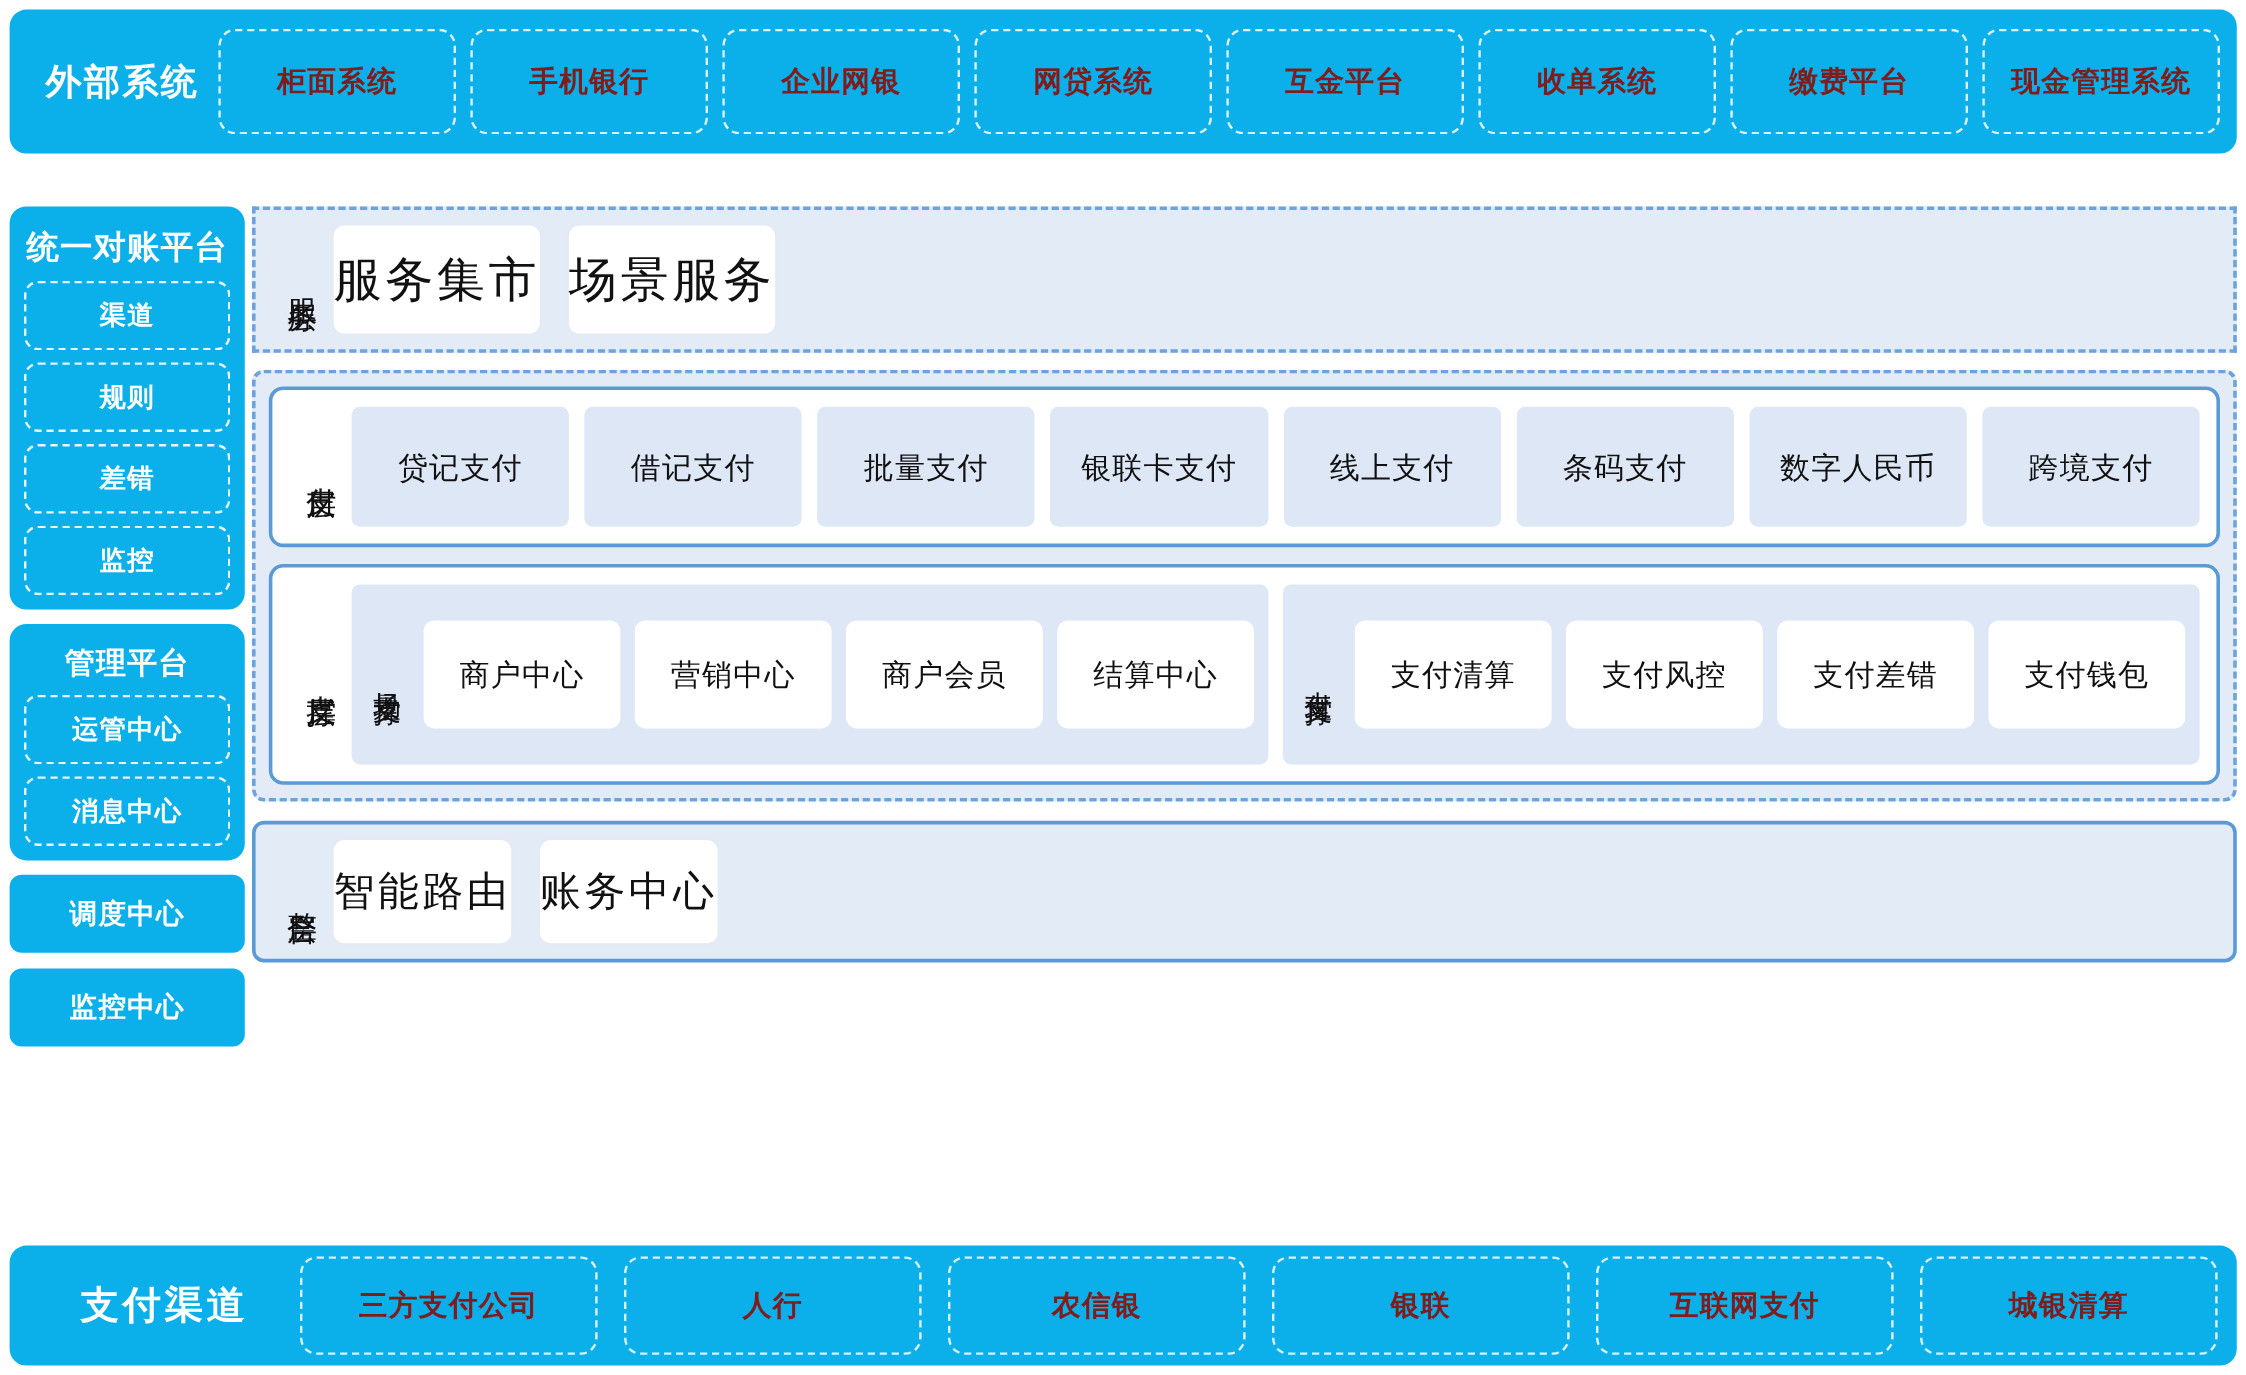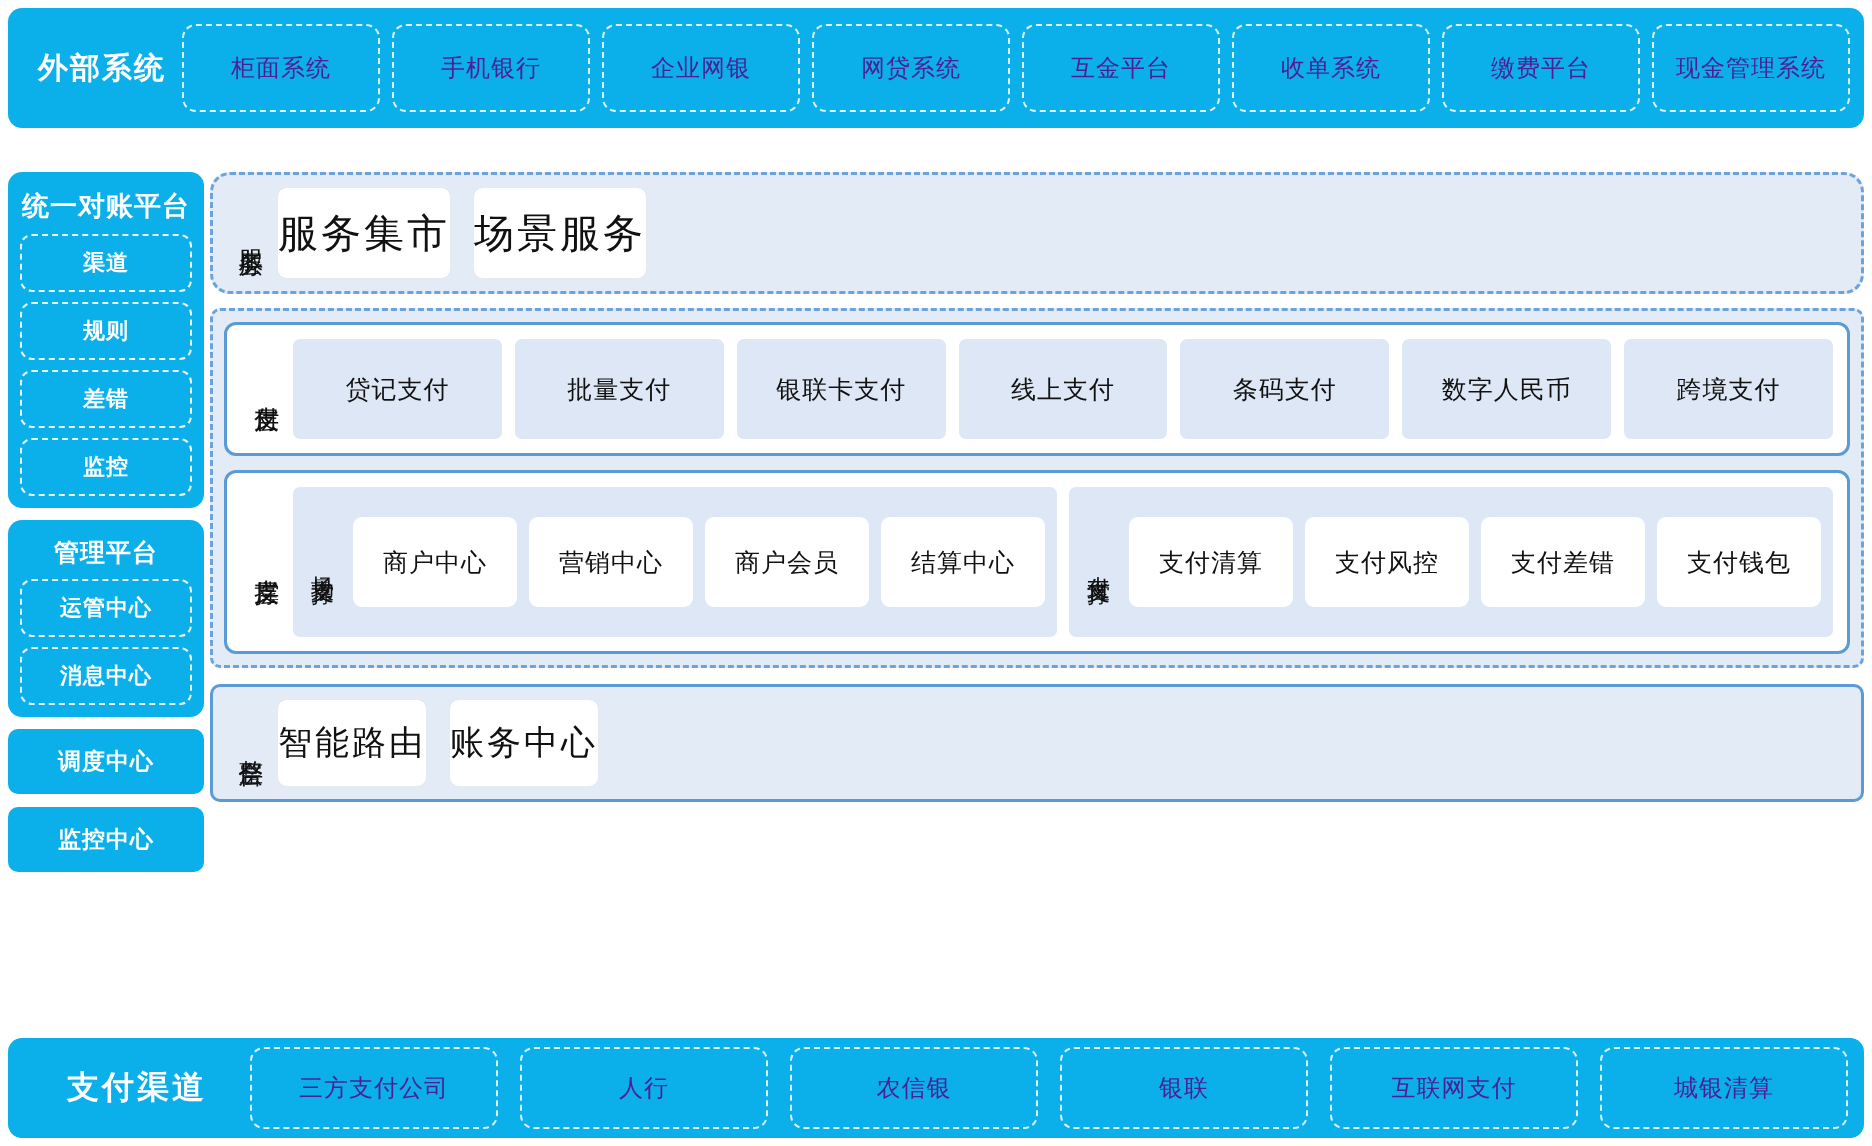--- a/index.html
+++ b/index.html
@@ -29,21 +29,21 @@
     padding:0 14px;
   }
   .topbar-title{
     color:#ffffff;font-size:30px;font-weight:bold;letter-spacing:2px;
     width:160px;text-align:center;flex:0 0 160px;
   }
   .topbar-items{display:flex;flex:1;gap:12px;height:88px;}
   .chip-dashed{
     flex:1;border:2px dashed rgba(255,255,255,.85);border-radius:14px;
     display:flex;align-items:center;justify-content:center;
-    color:#4c1d95;font-size:24px;font-weight:normal;letter-spacing:1px;
+    color:#7f1d1d;font-size:24px;font-weight:bold;letter-spacing:1px;
     box-sizing:border-box;
   }
 
   
   .leftcol{position:absolute;left:8px;top:172px;width:196px;}
   .lpanel{
     background:#0bb0ea;border-radius:14px;box-sizing:border-box;
     padding:10px 12px 12px;margin-bottom:12px;
   }
   .lpanel-title{
@@ -60,21 +60,21 @@
   .lsolid{
     background:#0bb0ea;border-radius:10px;color:#fff;font-size:23px;font-weight:bold;
     text-align:center;padding:17px 0;margin-bottom:13px;letter-spacing:1px;
   }
 
   
   .main{position:absolute;left:210px;top:172px;width:1654px;}
 
   
   .band-dashed{
-    border:3px dashed #6ba4dd;border-radius:20px;background:#e3ebf7;
+    border:3px dashed #6ba4dd;border-radius:0;background:#e3ebf7;
     box-sizing:border-box;padding:12px;display:flex;align-items:stretch;
   }
   .layer-label{
     flex:0 0 52px;font-size:25px;color:#111;font-weight:normal;
   }
   .white-card{
     background:#ffffff;border:1px solid #e6e9ee;border-radius:10px;
     display:flex;align-items:center;justify-content:center;
     font-size:40px;color:#111;letter-spacing:3px;box-sizing:border-box;
   }
@@ -186,20 +186,21 @@
         <div class="white-card">场景服务</div>
       </div>
     </div>
 
     <div class="bigdash">
 
       <div class="inner-panel">
         <div class="layer-label vtext">支付层</div>
         <div class="pay-tiles">
           <div class="tile-blue">贷记支付</div>
+          <div class="tile-blue">借记支付</div>
           <div class="tile-blue">批量支付</div>
           <div class="tile-blue">银联卡支付</div>
           <div class="tile-blue">线上支付</div>
           <div class="tile-blue">条码支付</div>
           <div class="tile-blue">数字人民币</div>
           <div class="tile-blue">跨境支付</div>
         </div>
       </div>
 
       <div class="inner-panel">

